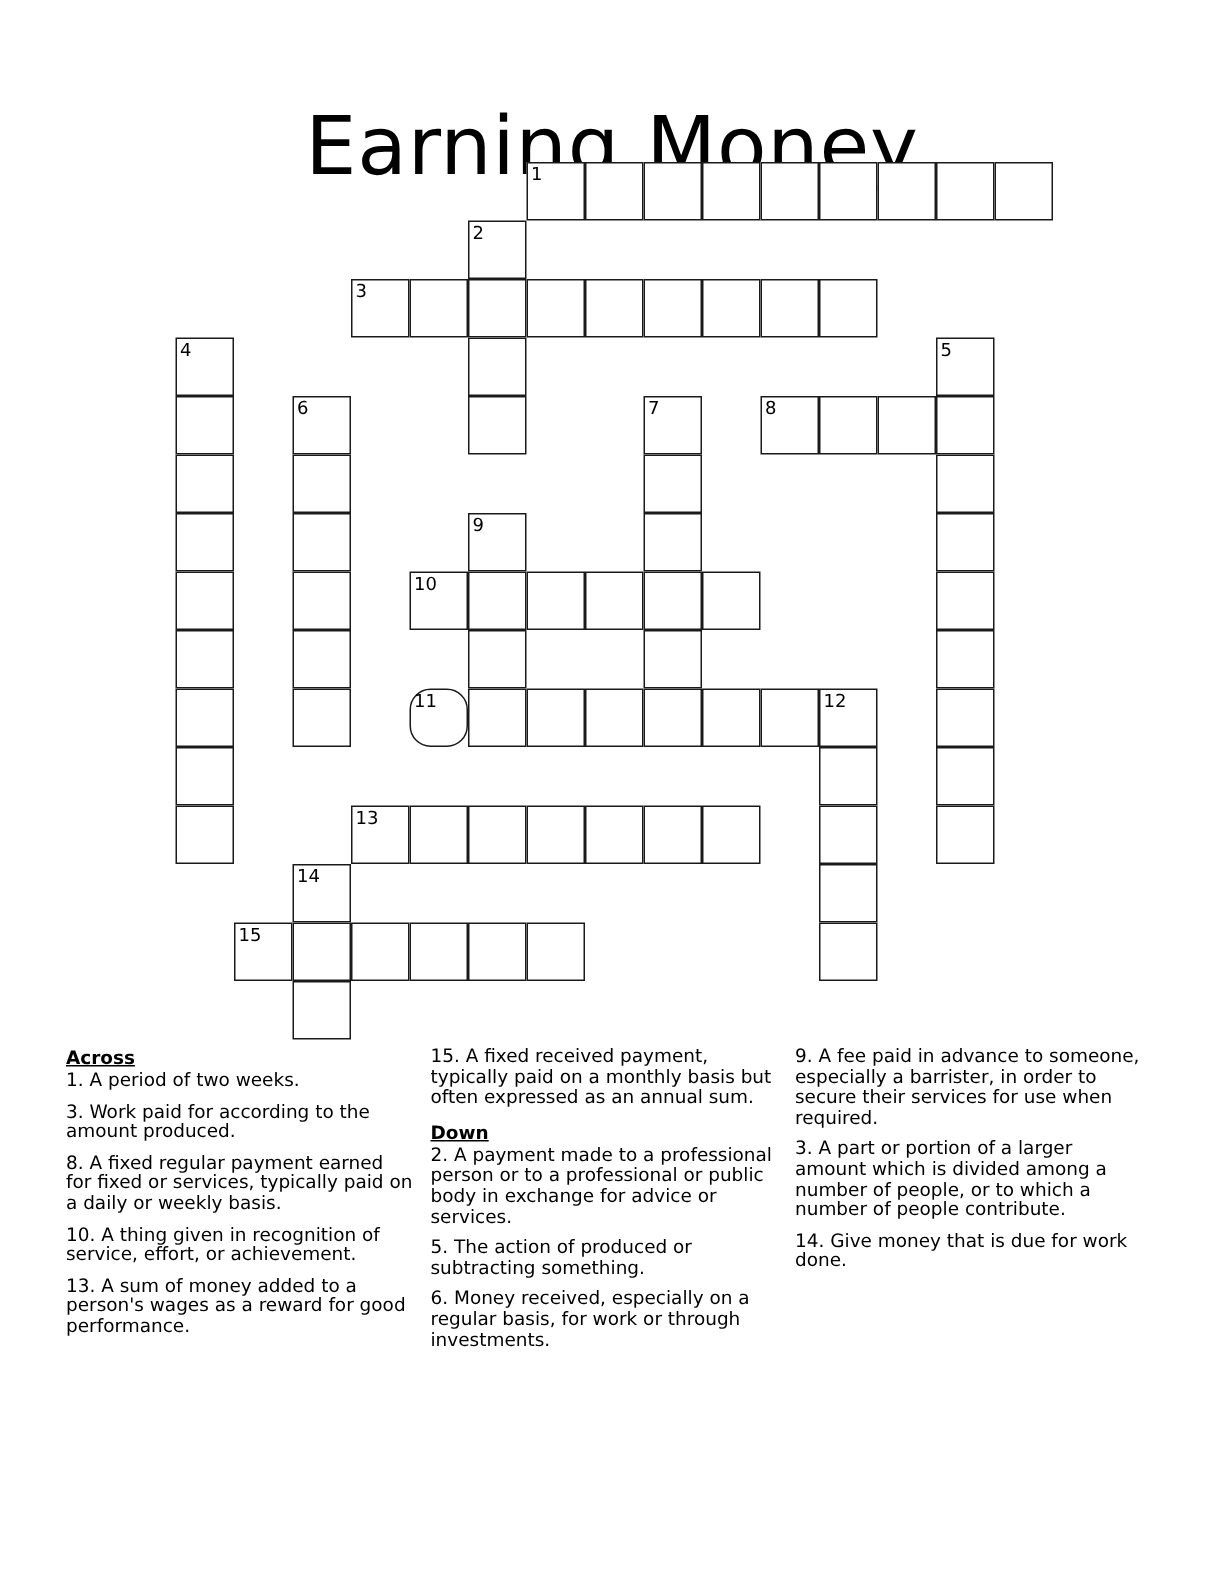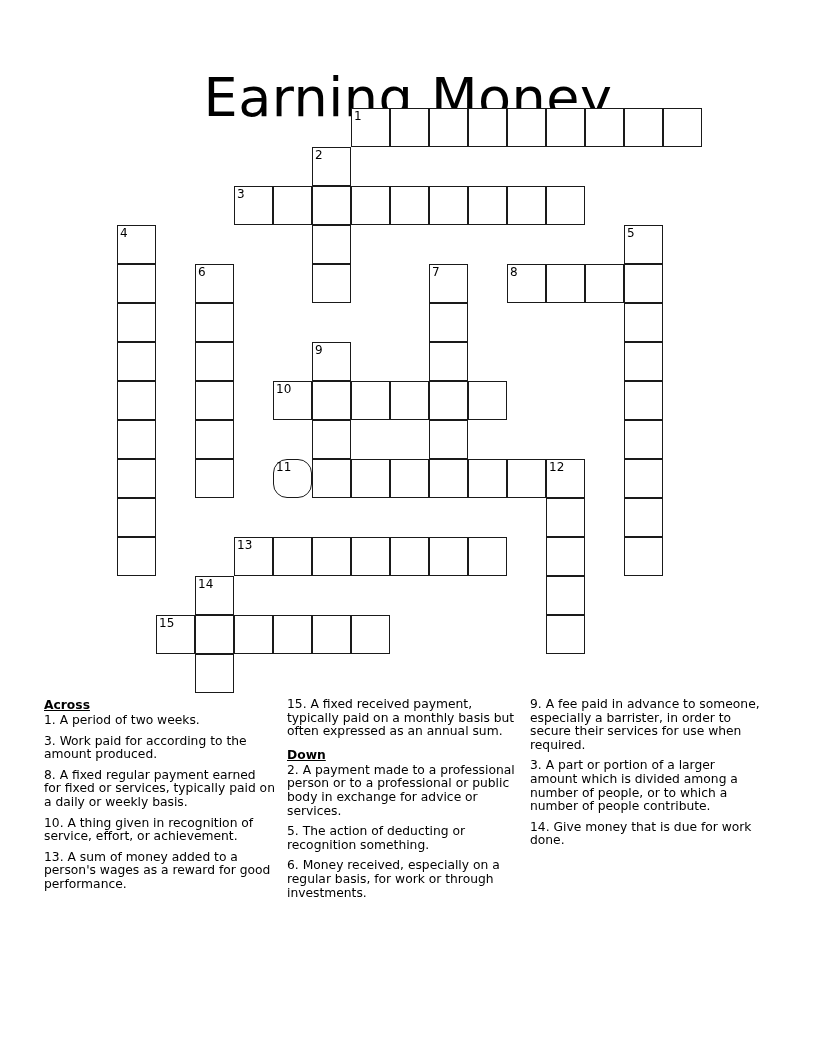--- a/index.html
+++ b/index.html
@@ -235,21 +235,21 @@
         <p class="clue"><span class="cnum">1.</span><span class="ctext"> A period of two weeks.</span></p>
         <p class="clue"><span class="cnum">3.</span><span class="ctext"> Work paid for according to the amount produced.</span></p>
         <p class="clue"><span class="cnum">8.</span><span class="ctext"> A fixed regular payment earned for fixed or services, typically paid on a daily or weekly basis.</span></p>
         <p class="clue"><span class="cnum">10.</span><span class="ctext"> A thing given in recognition of service, effort, or achievement.</span></p>
         <p class="clue"><span class="cnum">13.</span><span class="ctext"> A sum of money added to a person's wages as a reward for good performance.</span></p>
       </div>
     <div class="clue-col" id="clue-col-2">
         <p class="clue"><span class="cnum">15.</span><span class="ctext"> A fixed received payment, typically paid on a monthly basis but often expressed as an annual sum.</span></p>
         <div class="clue-heading spaced">Down</div>
         <p class="clue"><span class="cnum">2.</span><span class="ctext"> A payment made to a professional person or to a professional or public body in exchange for advice or services.</span></p>
-        <p class="clue"><span class="cnum">5.</span><span class="ctext"> The action of deducting or recognition something.</span></p>
+        <p class="clue"><span class="cnum">5.</span><span class="ctext"> The action of produced or subtracting something.</span></p>
         <p class="clue"><span class="cnum">6.</span><span class="ctext"> Money received, especially on a regular basis, for work or through investments.</span></p>
       </div>
     <div class="clue-col" id="clue-col-3">
         <p class="clue"><span class="cnum">9.</span><span class="ctext"> A fee paid in advance to someone, especially a barrister, in order to secure their services for use when required.</span></p>
         <p class="clue"><span class="cnum">3.</span><span class="ctext"> A part or portion of a larger amount which is divided among a number of people, or to which a number of people contribute.</span></p>
         <p class="clue"><span class="cnum">14.</span><span class="ctext"> Give money that is due for work done.</span></p>
       </div>
   </div>
 
 </div>

